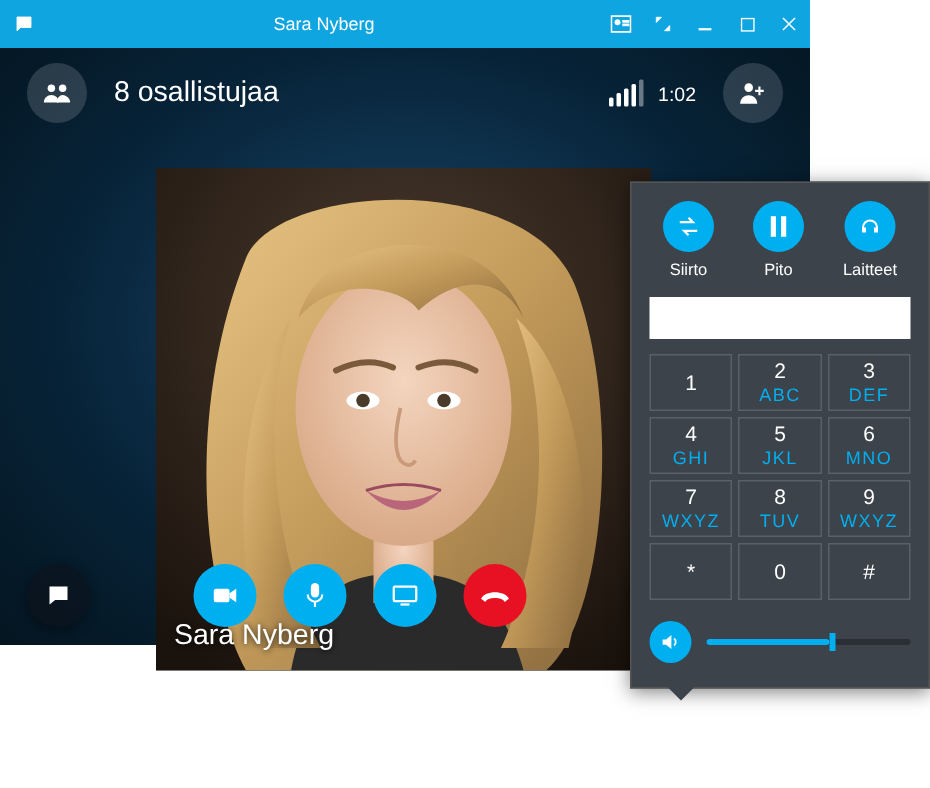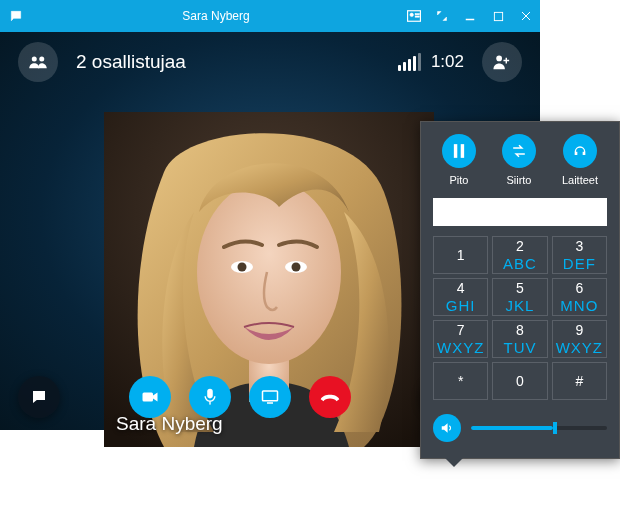--- a/index.html
+++ b/index.html
@@ -16,21 +16,21 @@
   .circle-btn { width:40px; height:40px; border-radius:50%; background: rgba(255,255,255,0.15); display:flex; align-items:center; justify-content:center; cursor:pointer; }
   .participants-label { font-size:19px; margin-left:18px; font-weight:300; }
   .topbar .spacer { flex:1; }
   .signal { display:flex; align-items:flex-end; gap:2px; margin-right:10px; }
   .signal span { width:3px; background:#fff; display:block; border-radius:1px; }
   .signal span:nth-child(1){height:6px}
   .signal span:nth-child(2){height:9px}
   .signal span:nth-child(3){height:12px}
   .signal span:nth-child(4){height:15px}
   .signal span:nth-child(5){height:18px; background:rgba(255,255,255,0.4)}
-  .duration { font-size:17px; margin-right:18px; }
+  .duration { font-size:13px; margin-right:18px; }
   
   .video { position:absolute; left:104px; top:112px; width:330px; height:335px; background:#1a1a1a; overflow:hidden; }
   .video svg { width:100%; height:100%; display:block; }
   .caller-name { position:absolute; left:12px; bottom:12px; color:#fff; font-size:19px; text-shadow: 0 1px 4px rgba(0,0,0,0.8); font-weight:400; }
   
   .bottombar { position:absolute; bottom:12px; left:0; right:0; display:flex; align-items:center; padding:0 18px; gap:18px; }
   .bottombar .grow { flex:1; display:flex; justify-content:center; gap:18px; }
   .cbtn { width:42px; height:42px; border-radius:50%; display:flex; align-items:center; justify-content:center; cursor:pointer; }
   .dark { background: rgba(10,20,30,0.85); box-shadow: 0 2px 8px rgba(0,0,0,0.4); }
   .blue { background:#00aff0; }
@@ -40,21 +40,21 @@
   
   .dialpad { position:absolute; left:420px; top:121px; width:200px; background:#3c434b; border:1px solid #555; box-shadow: 0 2px 12px rgba(0,0,0,0.5); padding:12px 0 16px 0; }
   .dialpad::after { content:''; position:absolute; bottom:-9px; left:24px; width:0; height:0; border-left:9px solid transparent; border-right:9px solid transparent; border-top:9px solid #3c434b; }
   .dp-actions { display:flex; justify-content:space-around; padding:0 8px 6px 8px; }
   .dp-act { text-align:center; color:#fff; font-size:11px; cursor:pointer; }
   .dp-act .icn { width:34px; height:34px; border-radius:50%; background:#00aff0; margin:0 auto 6px auto; display:flex; align-items:center; justify-content:center; }
   .dp-input { margin:6px 12px 10px 12px; height:28px; background:#fff; border:none; width:calc(100% - 24px); padding:0 6px; font-size:14px; }
   .dp-grid { display:grid; grid-template-columns: repeat(3, 1fr); gap:4px; padding: 0 12px; }
   .dp-key { height:38px; border:1px solid #5a6068; display:flex; flex-direction:column; align-items:center; justify-content:center; color:#fff; cursor:pointer; background:#3c434b; }
   .dp-key .num { font-size:14px; line-height:1; }
-  .dp-key .ltr { font-size:15px; color:#00aff0; margin-top:2px; letter-spacing:1px; }
+  .dp-key .ltr { font-size:12px; color:#00aff0; margin-top:2px; letter-spacing:1px; }
   .dp-vol { margin:14px 12px 0 12px; display:flex; align-items:center; gap:10px; }
   .dp-vol .icn { width:28px; height:28px; border-radius:50%; background:#00aff0; display:flex; align-items:center; justify-content:center; cursor:pointer; }
   .vol-track { flex:1; height:4px; background:#2a2f35; position:relative; border-radius:2px; }
   .vol-fill { position:absolute; left:0; top:0; bottom:0; background:#00aff0; width:60%; border-radius:2px; }
   .vol-thumb { position:absolute; top:-4px; width:4px; height:12px; background:#00aff0; left:60%; }
 </style>
 </head>
 <body>
 
 <div id="app">
@@ -98,21 +98,21 @@
 
   <div class="topbar">
     <div class="circle-btn">
       <svg width="20" height="16" viewBox="0 0 32 24" fill="#fff">
           <circle cx="10" cy="7" r="4"></circle>
           <circle cx="22" cy="7" r="4"></circle>
           <path d="M2 22c0-5 4-8 8-8s8 3 8 8z"></path>
           <path d="M16 22c0-5 3-8 6-8s8 3 8 8z"></path>
         </svg>
     </div>
-    <div class="participants-label">2 osallistujaa</div>
+    <div class="participants-label">8 osallistujaa</div>
     <div class="spacer"></div>
     <div class="signal">
       <span></span>
         <span></span>
         <span></span>
         <span></span>
         <span></span>
     </div>
     <div class="duration">1:02</div>
     <div class="circle-btn">
@@ -223,34 +223,34 @@
           <circle cx="12" cy="4" r="2"></circle>
           <circle cx="20" cy="4" r="2"></circle>
         </svg>
     </div>
   </div>
 
   <div class="dialpad">
     <div class="dp-actions">
       <div class="dp-act">
         <div class="icn">
+          <svg width="16" height="14" viewBox="0 0 22 18" fill="none" stroke="#fff" stroke-width="2">
+              <path d="M3 5h12l-4-4M19 13H7l4 4"></path>
+            </svg>
+        </div>
+        <span>Siirto</span>
+      </div>
+      <div class="dp-act">
+        <div class="icn">
           <svg width="12" height="14" viewBox="0 0 14 16" fill="#fff">
               <rect x="1" y="0" width="4" height="16"></rect>
               <rect x="9" y="0" width="4" height="16"></rect>
             </svg>
         </div>
         <span>Pito</span>
-      </div>
-      <div class="dp-act">
-        <div class="icn">
-          <svg width="16" height="14" viewBox="0 0 22 18" fill="none" stroke="#fff" stroke-width="2">
-              <path d="M3 5h12l-4-4M19 13H7l4 4"></path>
-            </svg>
-        </div>
-        <span>Siirto</span>
       </div>
       <div class="dp-act">
         <div class="icn">
           <svg width="16" height="16" viewBox="0 0 24 24" fill="#fff">
               <path d="M4 13a8 8 0 0 1 16 0v5h-4v-5h2a6 6 0 0 0-12 0h2v5H4z"></path>
             </svg>
         </div>
         <span>Laitteet</span>
       </div>
     </div>

